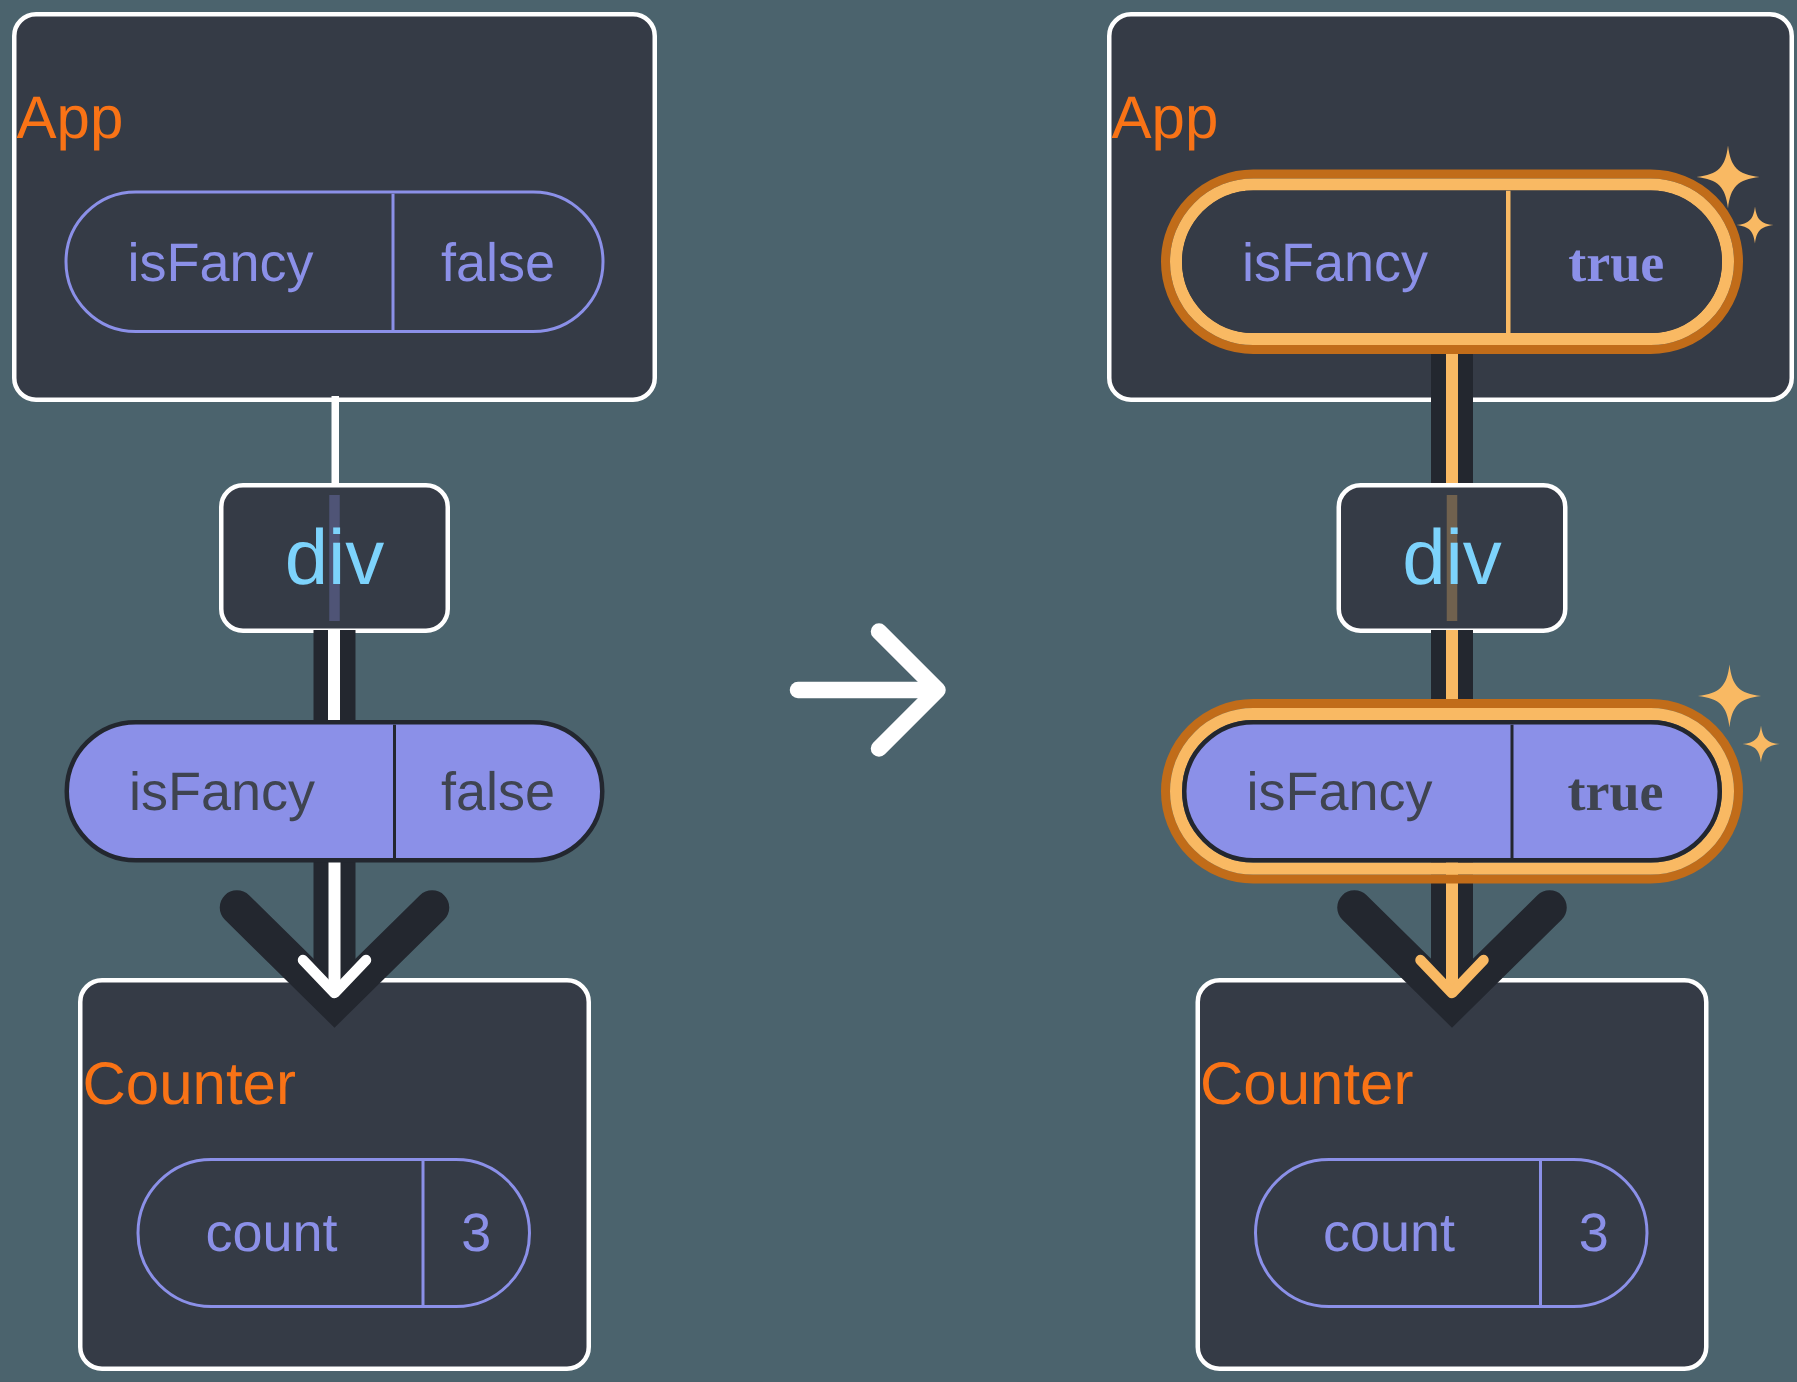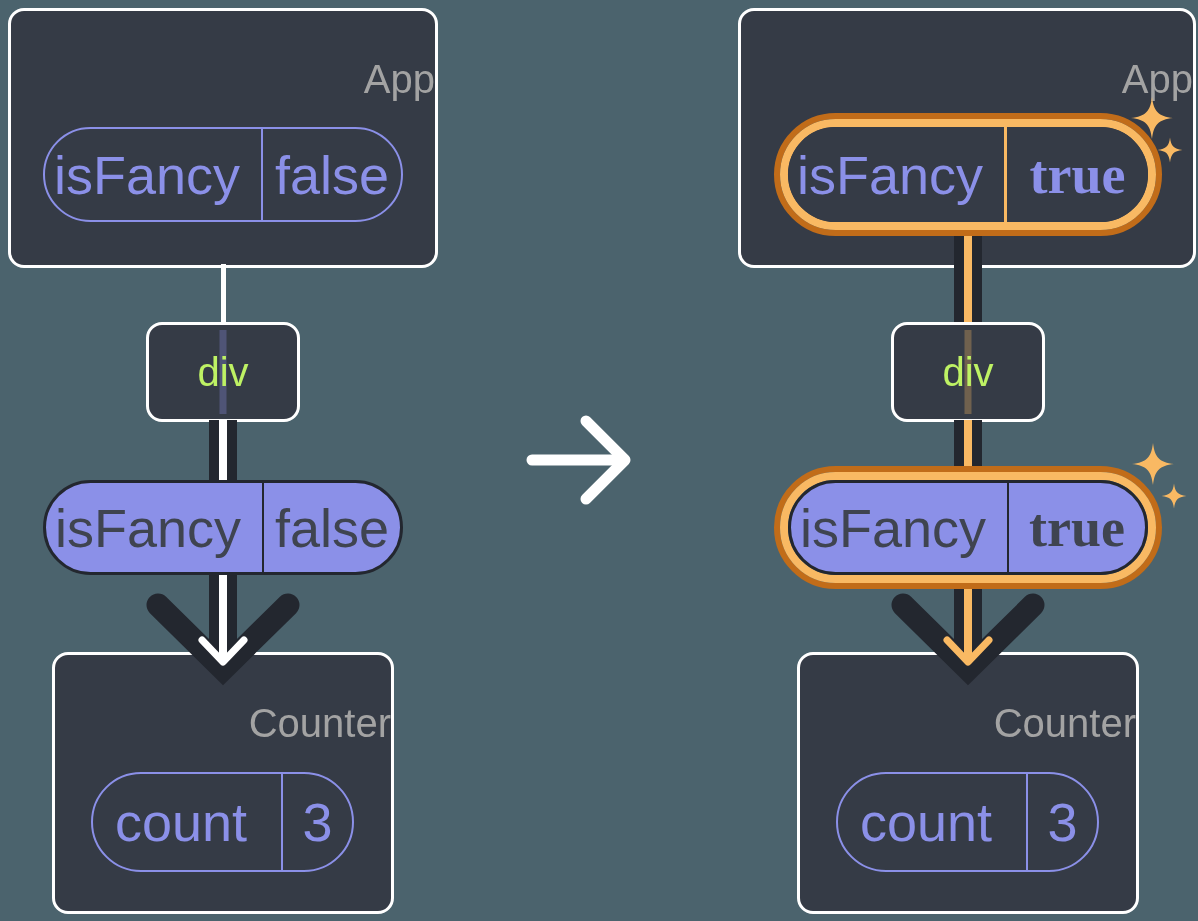--- a/index.html
+++ b/index.html
@@ -6,47 +6,47 @@
   .canvas{
     position:relative;width:1198px;height:921px;background:#4B636D;
     font-family:"Liberation Sans",sans-serif;overflow:hidden;
   }
   *{box-sizing:border-box;}
   .card{
     position:absolute;background:#353B46;border:3.5px solid #FFFFFF;
     border-radius:16px;
   }
   .card-title{
-    position:absolute;left:0;right:0;top:48px;text-align:right;
-    color:#a3a3a3;font-size:40px;line-height:1;font-weight:400;
+    position:absolute;left:0;right:0;top:48px;text-align:left;
+    color:#f97316;font-size:40px;line-height:1;font-weight:400;
   }
   .pill{
     position:absolute;display:flex;border-radius:999px;overflow:hidden;
-    font-size:54px;line-height:1;justify-content:flex-end;
+    font-size:36px;line-height:1;justify-content:flex-end;
   }
   .pill-outline{border:2.5px solid #8B90E8;color:#8B90E8;background:transparent;}
   .pill-cell{display:flex;align-items:center;justify-content:center;}
   .cell-name{width:204px;}
   .cell-value{flex:1;margin-left:12px;}
   .pill-outline .cell-value{border-left:2.5px solid #8B90E8;}
   .pill-filled{background:#8B90E8;border:3px solid #23272F;color:#3F4450;}
   .pill-filled .cell-value{border-left:2.5px solid #23272F;}
   .pill-dark{background:#353B46;color:#8B90E8;}
   .pill-dark .cell-value{border-left:3px solid #F9B963;}
   .bold{font-weight:700;font-family:Liberation Serif, serif;}
   .connector-white{position:absolute;width:5px;background:#FFFFFF;}
   .pipe{position:absolute;width:28px;}
   .pipe-white{background:linear-gradient(90deg,#23272F 0,#23272F 10px,#FFFFFF 10px,#FFFFFF 18px,#23272F 18px,#23272F 28px);}
   .pipe-orange{background:linear-gradient(90deg,#23272F 0,#23272F 10px,#F9B963 10px,#F9B963 18px,#23272F 18px,#23272F 28px);}
   .div-node{
     position:absolute;width:154px;height:100px;background:#353B46;
     border:3.5px solid #FFFFFF;border-radius:16px;
     display:flex;align-items:center;justify-content:center;
   }
-  .div-label{position:relative;color:#bef264;font-size:40px;line-height:1;z-index:2;}
+  .div-label{position:relative;color:#7dd3fc;font-size:52px;line-height:1;z-index:2;}
   .node-stripe{
     position:absolute;left:50%;top:5px;bottom:5px;width:7px;
     transform:translateX(-50%);z-index:1;
   }
   .stripe-purple{background:rgba(139,144,232,0.30);}
   .stripe-orange{background:rgba(249,185,99,0.30);}
   .fancy-ring{
     position:absolute;border:6px solid #C16C19;border-radius:999px;
   }
   .fancy-ring-inner{border:8px solid #F9B963;border-radius:999px;}

